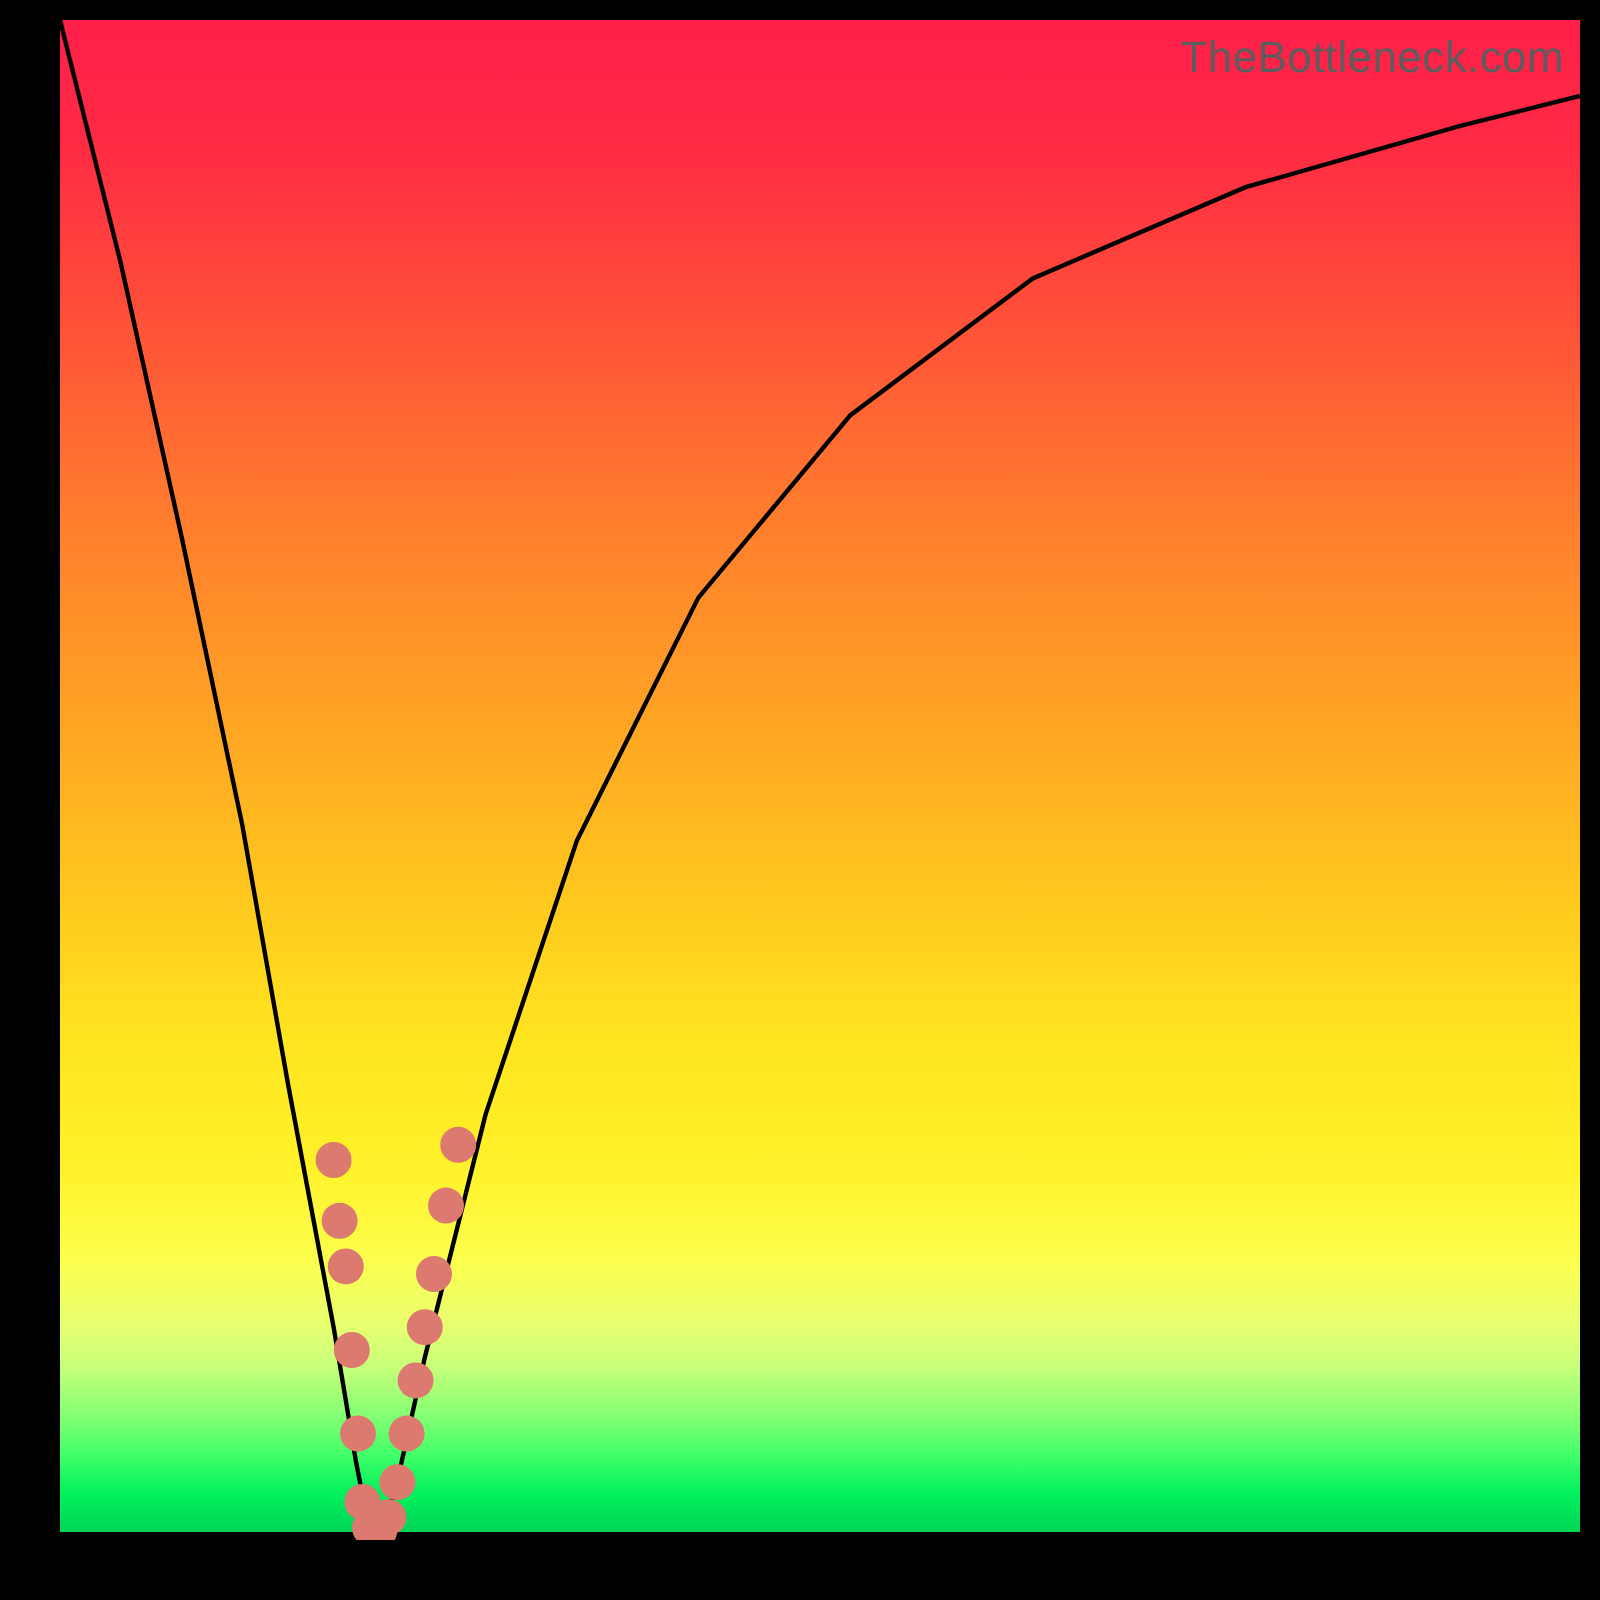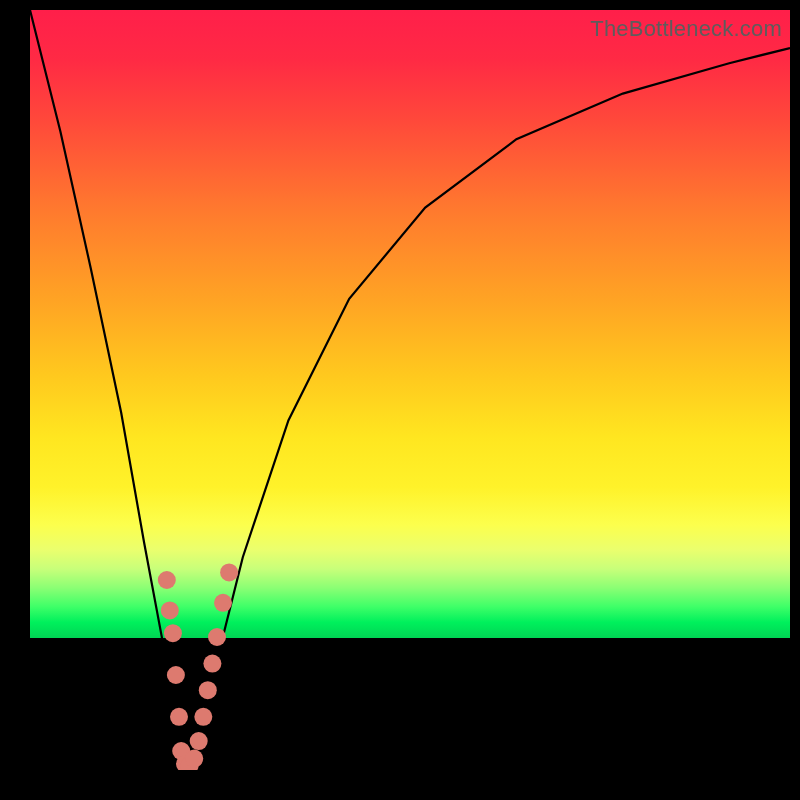--- a/index.html
+++ b/index.html
@@ -15,21 +15,21 @@
     position: relative;
     width: 800px;
     height: 800px;
     background: #000;
   }
   .plot {
     position: absolute;
     left: 30px;
     top: 10px;
     width: 760px;
-    height: 628px;
+    height: 756px;
     background: linear-gradient(to bottom,
       #ff1f4a 0%,
       #ff2a44 8%,
       #ff4a3a 18%,
       #ff7a2e 32%,
       #ffa324 46%,
       #ffc81e 58%,
       #ffe620 68%,
       #fff22a 76%,
       #fcff4d 82%,

